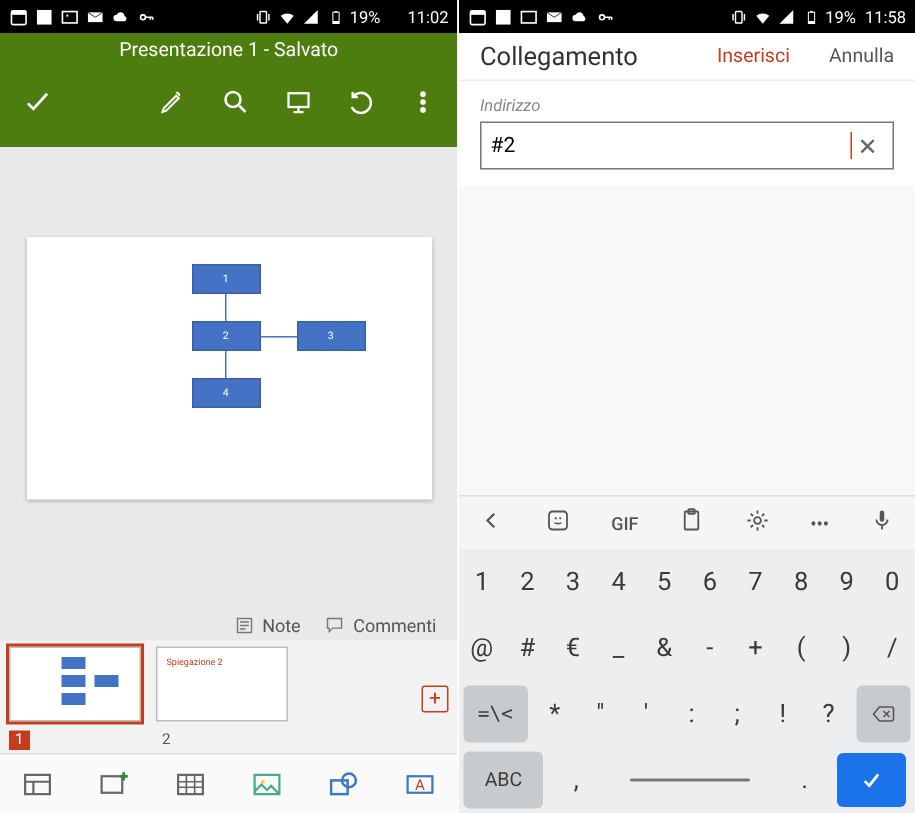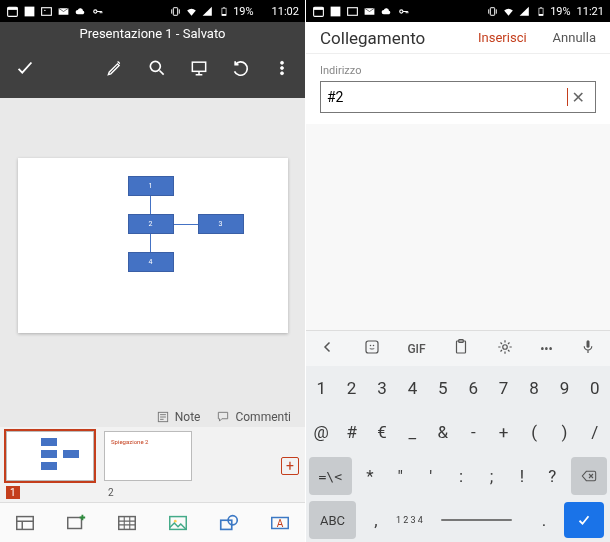--- a/index.html
+++ b/index.html
@@ -10,21 +10,21 @@
 
   
   .status { height: 22px; background: #000; color: #fff; display: flex; align-items: center; padding: 0 6px; font-size: 11px; }
   .status .left-icons { display: flex; gap: 4px; }
   .status .spacer { flex: 1; }
   .status .right-icons { display: flex; gap: 3px; align-items: center; }
   .status svg { fill: #fff; }
   .ic16 { width: 13px; height: 13px; display: inline-flex; align-items: center; justify-content: center; }
 
   
-  .pp-header { height: 76px; background: #404040; color: #fff; display: flex; flex-direction: column; }
+  .pp-header { height: 76px; background: #4d7c0f; color: #fff; display: flex; flex-direction: column; }
   .pp-title { text-align: center; font-size: 13px; padding-top: 4px; }
   .pp-actions { flex: 1; display: flex; align-items: center; justify-content: space-between; padding: 0 14px; }
   .pp-actions .grp { display: flex; gap: 22px; align-items: center; }
   .pp-ic svg { fill: #fff; stroke: #fff; }
 
   .canvas-area { position: absolute; top: 98px; left: 0; right: 0; bottom: 150px; display: flex; align-items: center; justify-content: center; }
   .slide { width: 270px; height: 175px; background: #fff; box-shadow: 0 1px 3px rgba(0,0,0,.25); position: relative; }
   .node { position: absolute; background: #4472c4; border: 1px solid #3a5fa6; color: #fff; font-size: 7px; display: flex; align-items: center; justify-content: center; }
   .conn { position: absolute; background: #4472c4; }
 
@@ -44,21 +44,21 @@
   .bt { width: 28px; height: 28px; display:flex; align-items:center; justify-content:center; }
 
   
   .dlg-header { height: 32px; background: #fff; border-bottom: 1px solid #eee; display: flex; align-items: center; padding: 0 14px; justify-content: space-between; margin-top:0; }
   .dlg-title { font-size: 17px; color: #333; }
   .dlg-actions { display: flex; gap: 26px; font-size: 13px; }
   .ins { color: #c43e1c; }
   .can { color: #555; }
 
   .form-area { padding: 10px 14px; background:#fff; height:70px; }
-  .lbl { font-size: 11px; color: #888; margin-bottom: 4px; display:block; }
+  .lbl { font-size: 11px; color: #888; margin-bottom: 4px; display:block;font-style:italic; }
   .field { display:flex; align-items:center; border:1px solid #777; height:32px; padding:0 6px; }
   .field input { flex:1; border:0; outline:0; font-size:14px; background:transparent;}
   .cursor { width:1px; height:18px; background:#c43e1c; margin-left:-2px;}
   .clr { color:#666; font-size:16px; padding:0 4px;}
 
   .ph-area { position:absolute; top:138px; bottom:210px; left:0; right:0; background:#f8f8f8;}
 
   
   .kbd { position:absolute; bottom:0; left:0; right:0; height:212px; background:#eceef0; display:flex; flex-direction:column; }
   .kbd-tools { height:36px; display:flex; align-items:center; justify-content:space-around; color:#555; border-top:1px solid #ddd; background:#f4f5f6;}
@@ -321,21 +321,21 @@
           </svg>
         </span>
       <span class="ic16">
           <svg viewBox="0 0 24 24" width="10" height="13">
             <rect x="7" y="4" width="10" height="18" fill="none" stroke="#fff" stroke-width="1.6"></rect>
             <rect x="7" y="18" width="10" height="4" fill="#fff"></rect>
             <rect x="10" y="2" width="4" height="2" fill="#fff"></rect>
           </svg>
         </span>
       <span>19%</span>
-      <span style="margin-left:3px;">11:21</span>
+      <span style="margin-left:3px;">11:58</span>
     </div>
   </div>
 
   <div class="dlg-header">
     <div class="dlg-title">Collegamento</div>
     <div class="dlg-actions">
       <span class="ins">Inserisci</span>
       <span class="can">Annulla</span>
     </div>
   </div>
@@ -413,24 +413,20 @@
       <div class="key action bksp">
           <svg width="22" height="16" viewBox="0 0 24 24">
             <path d="M8 5h12a2 2 0 012 2v10a2 2 0 01-2 2H8l-6-7 6-7z" fill="none" stroke="#555" stroke-width="1.6"></path>
             <path d="M12 9l6 6M18 9l-6 6" stroke="#555" stroke-width="1.6"></path>
           </svg>
         </div>
     </div>
     <div class="krow">
       <div class="key action wide sm">ABC</div>
       <div class="key">,</div>
-      <div class="key sm">
-          <span class="stack">1 2
-3 4</span>
-        </div>
       <div class="key space">
           <div class="bar"></div>
         </div>
       <div class="key">.</div>
       <div class="key go">
           <svg width="18" height="18" viewBox="0 0 24 24">
             <path d="M6 13l4 4 8-10" fill="none" stroke="#fff" stroke-width="2.4"></path>
           </svg>
         </div>
     </div>

